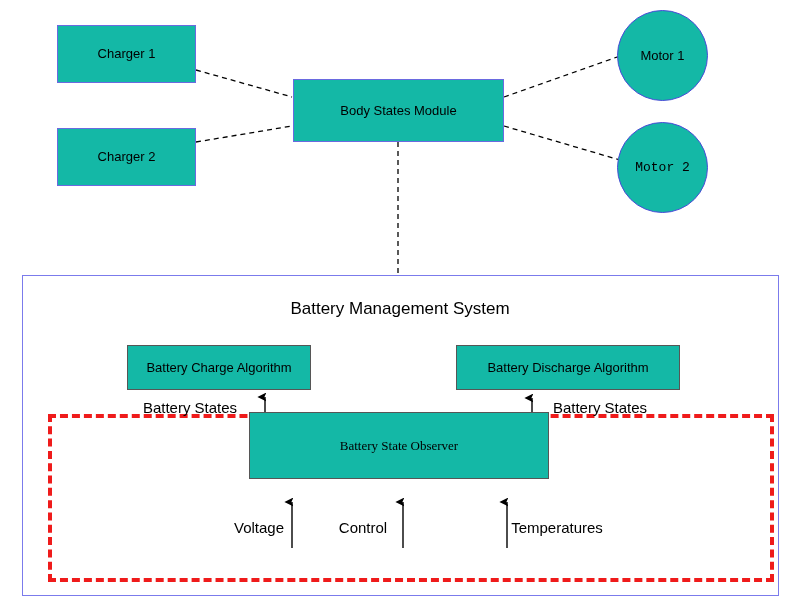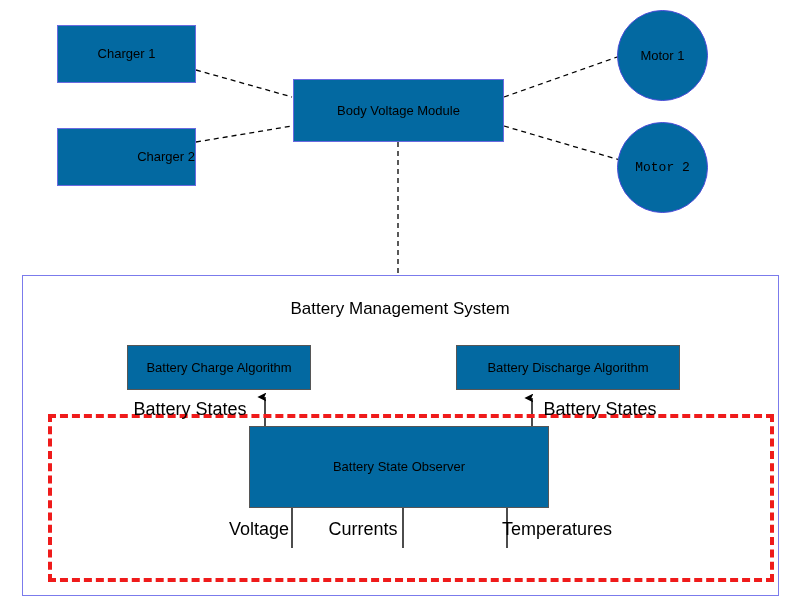--- a/index.html
+++ b/index.html
@@ -29,21 +29,21 @@
   }
   .node {
     position: absolute;
     box-sizing: border-box;
     display: flex;
     align-items: center;
     justify-content: center;
     text-align: center;
     font-size: 13px;
     line-height: 1.2;
-    background: #0369a1;
+    background: #14b8a6;
   }
   .node.blue-box {
     border: 1.6px solid #6a6ae0;
   }
   .node.gray-box {
     border: 1.4px solid #565656;
   }
   .node.circle {
     border: 1.6px solid #4a4ad8;
     border-radius: 50%;
@@ -56,21 +56,21 @@
     background: transparent;
   }
   .panel-red {
     position: absolute;
     box-sizing: border-box;
     border: 4px dashed #ef1b1b;
     background: transparent;
   }
   .free-label {
     position: absolute;
-    font-size: 18px;
+    font-size: 15px;
     white-space: nowrap;
     color: #000000;
   }
   .free-label.center {
     transform: translateX(-50%);
   }
   .panel-title {
     position: absolute;
     font-size: 17px;
     white-space: nowrap;
@@ -109,26 +109,26 @@
 
     <line x1="403" y1="548" x2="403" y2="502" stroke="#000000" stroke-width="1.4" marker-end="url(#arrowUp)"></line>
 
     <line x1="507" y1="548" x2="507" y2="502" stroke="#000000" stroke-width="1.4" marker-end="url(#arrowUp)"></line>
   </svg>
 
   <div class="node blue-box" style="left:57px; top:25px; width:139px; height:58px;">
     <span>Charger 1</span>
   </div>
 
-  <div class="node blue-box" style="left:57px; top:128px; width:139px; height:58px;justify-content:flex-end;">
+  <div class="node blue-box" style="left:57px; top:128px; width:139px; height:58px;">
     <span>Charger 2</span>
   </div>
 
   <div class="node blue-box" style="left:293px; top:79px; width:211px; height:63px;">
-    <span>Body Voltage Module</span>
+    <span>Body States Module</span>
   </div>
 
   <div class="node circle" style="left:617px; top:10px; width:91px; height:91px;">
     <span>Motor 1</span>
   </div>
 
   <div class="node circle" style="left:617px; top:122px; width:91px; height:91px;font-family:Liberation Mono, monospace;">
     <span>Motor 2</span>
   </div>
 
@@ -139,28 +139,28 @@
   <div class="panel-red" style="left:48px; top:414px; width:726px; height:168px;"></div>
 
   <div class="node gray-box" style="left:127px; top:345px; width:184px; height:45px;justify-content:center;">
     <span>Battery Charge Algorithm</span>
   </div>
 
   <div class="node gray-box" style="left:456px; top:345px; width:224px; height:45px;">
     <span>Battery Discharge Algorithm</span>
   </div>
 
-  <div class="node gray-box" style="left:249px; top:426px; width:300px; height:82px;">
+  <div class="node gray-box" style="left:249px; top:412px; width:300px; height:67px;font-family:Liberation Serif, serif;">
     <span>Battery State Observer</span>
   </div>
 
 
   <div class="free-label center" style="left:190px; top:399px;">Battery States</div>
 
   <div class="free-label center" style="left:600px; top:399px;">Battery States</div>
 
   <div class="free-label center" style="left:259px; top:519px;">Voltage</div>
 
-  <div class="free-label center" style="left:363px; top:519px;">Currents</div>
+  <div class="free-label center" style="left:363px; top:519px;">Control</div>
 
   <div class="free-label center" style="left:557px; top:519px;">Temperatures</div>
 
 </div>
 
 </body></html>

